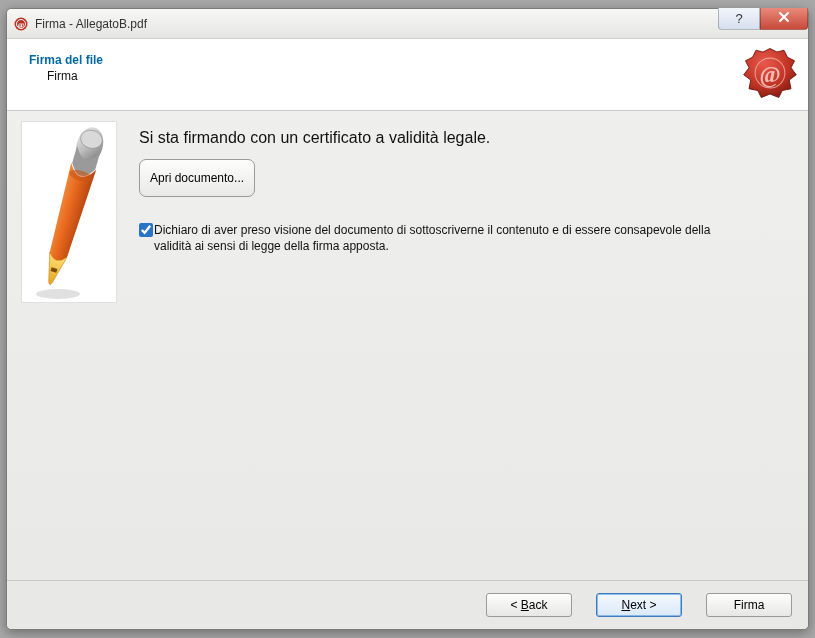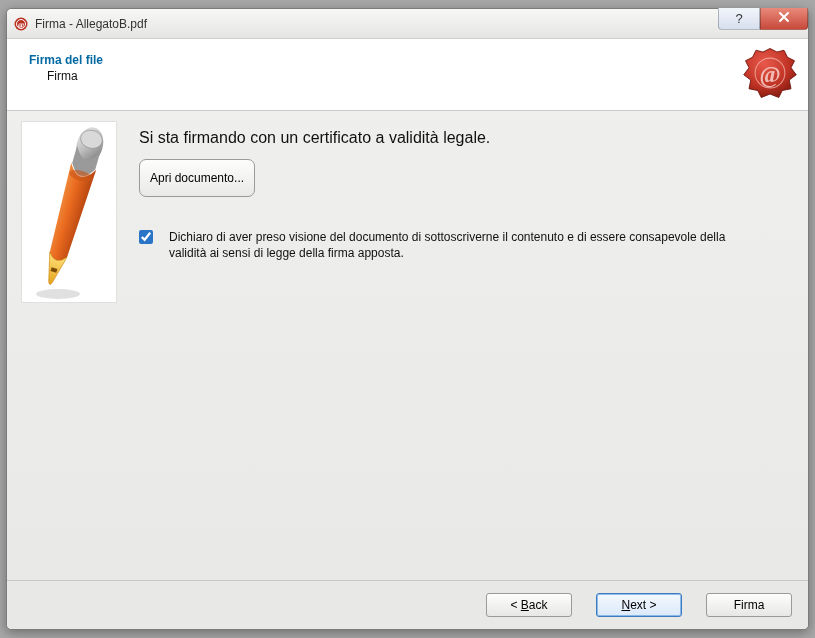--- a/index.html
+++ b/index.html
@@ -102,24 +102,24 @@
       margin-top: 10px;
       padding: 11px 10px;
       font-size: 12px;
       background: linear-gradient(#fdfdfc, #e9e9e7);
       border: 1px solid #9a9a98;
       border-radius: 7px;
       cursor: pointer;
       font-family: inherit;
     }
     .consent-row {
-      margin-top: 32px;
+      margin-top: 25px;
       display: flex;
       align-items: flex-start;
-      gap: 16px;
+      gap: 1px;
     }
     .consent-check {
       width: 14px; height: 14px;
       margin-top: 1px;
       accent-color: #2a74c7;
     }
     .consent-label {
       font-size: 12px;
       color: #111;
       line-height: 1.35;

